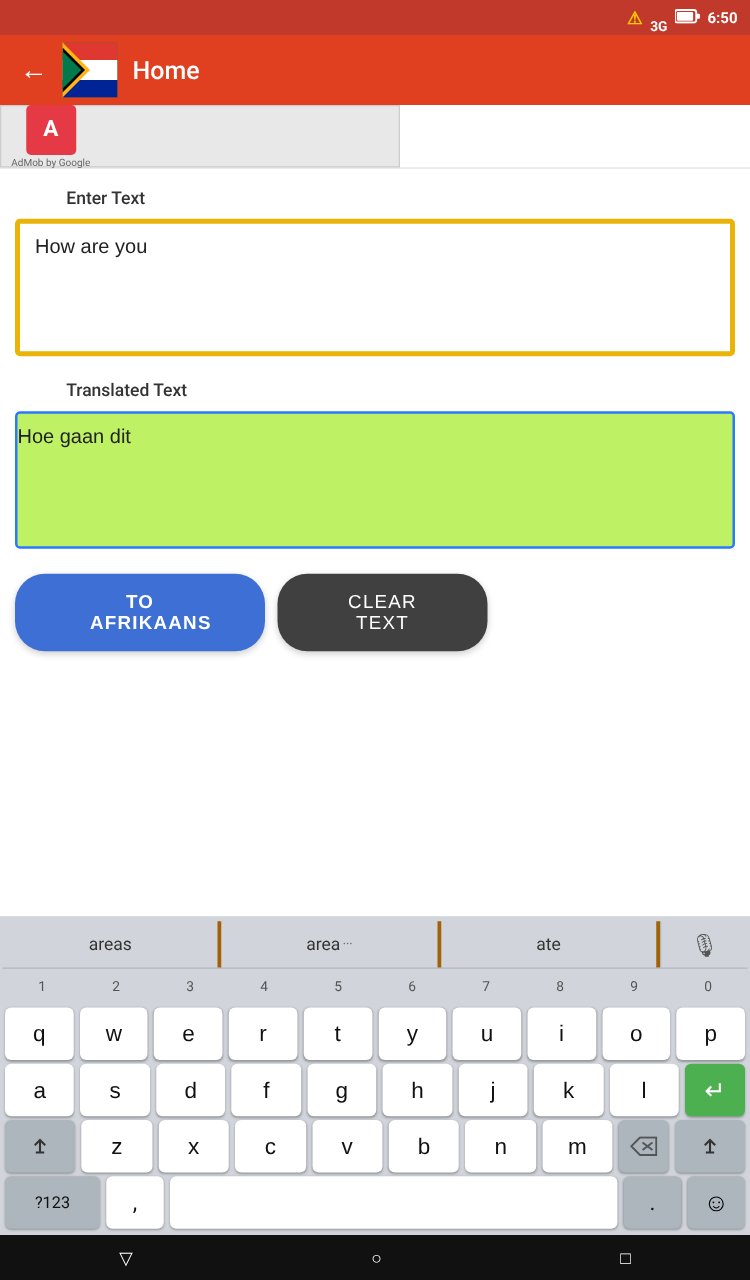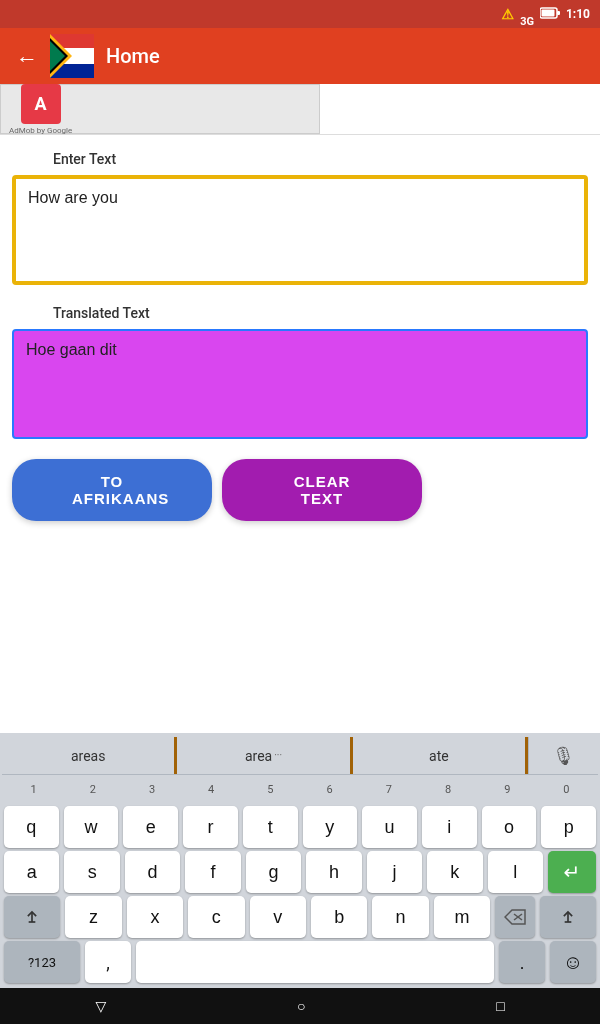--- a/index.html
+++ b/index.html
@@ -142,28 +142,28 @@
       outline: none;
       font-family: Arial, sans-serif;
       margin-bottom: 16px;
     }
 
     .translated-text-area {
       width: 100%;
       min-height: 110px;
       border: 2px solid #2979ff;
       border-radius: 4px;
-      padding: 10px 12px;
+      padding: 10px 0;
       font-size: 16px;
       color: #222;
       resize: none;
       outline: none;
       font-family: Arial, sans-serif;
       margin-bottom: 16px;
-      background: #d946ef;
+      background: #bef264;
     }
 
     
     .buttons-container {
       display: flex;
       flex-direction: row;
       align-items: center;
       gap: 10px;
       margin-bottom: 10px;
     }
@@ -177,31 +177,31 @@
       font-size: 15px;
       font-weight: bold;
       letter-spacing: 1px;
       cursor: pointer;
       box-shadow: 0 2px 6px rgba(0,0,0,0.2);
       width: 200px;
       text-align: center;
     }
 
     .btn-clear {
-      background: #a21caf;
+      background: #404040;
       color: white;
       border: none;
       border-radius: 24px;
       padding: 14px 50px;
       font-size: 15px;
-      font-weight: bold;
+      font-weight: normal;
       letter-spacing: 1px;
       cursor: pointer;
       box-shadow: 0 2px 6px rgba(0,0,0,0.2);
-      width: 200px;
+      width: 168px;
       text-align: center;
     }
 
     
     .keyboard {
       position: absolute;
       bottom: 0;
       left: 0;
       width: 100%;
       background: #d1d5db;
@@ -390,21 +390,21 @@
   <div class="status-bar-right">
     <span class="alert-icon">⚠</span>
     <span class="status-icon">3G</span>
     <span>
       <svg width="20" height="12" viewBox="0 0 20 12">
         <rect x="0" y="1" width="17" height="10" rx="2" fill="none" stroke="white" stroke-width="1.5"></rect>
         <rect x="17" y="4" width="3" height="4" rx="1" fill="white"></rect>
         <rect x="1.5" y="2.5" width="13" height="7" rx="1" fill="white"></rect>
       </svg>
     </span>
-    <span>1:10</span>
+    <span>6:50</span>
   </div>
 </div>
 
 <div class="app-bar">
   <span class="back-arrow">←</span>
   <div class="flag-icon">
     <svg class="flag-svg" viewBox="0 0 44 44">
 
       <rect width="44" height="44" fill="#007A4D"></rect>
       <polygon points="0,0 20,22 0,44" fill="#000"></polygon>

